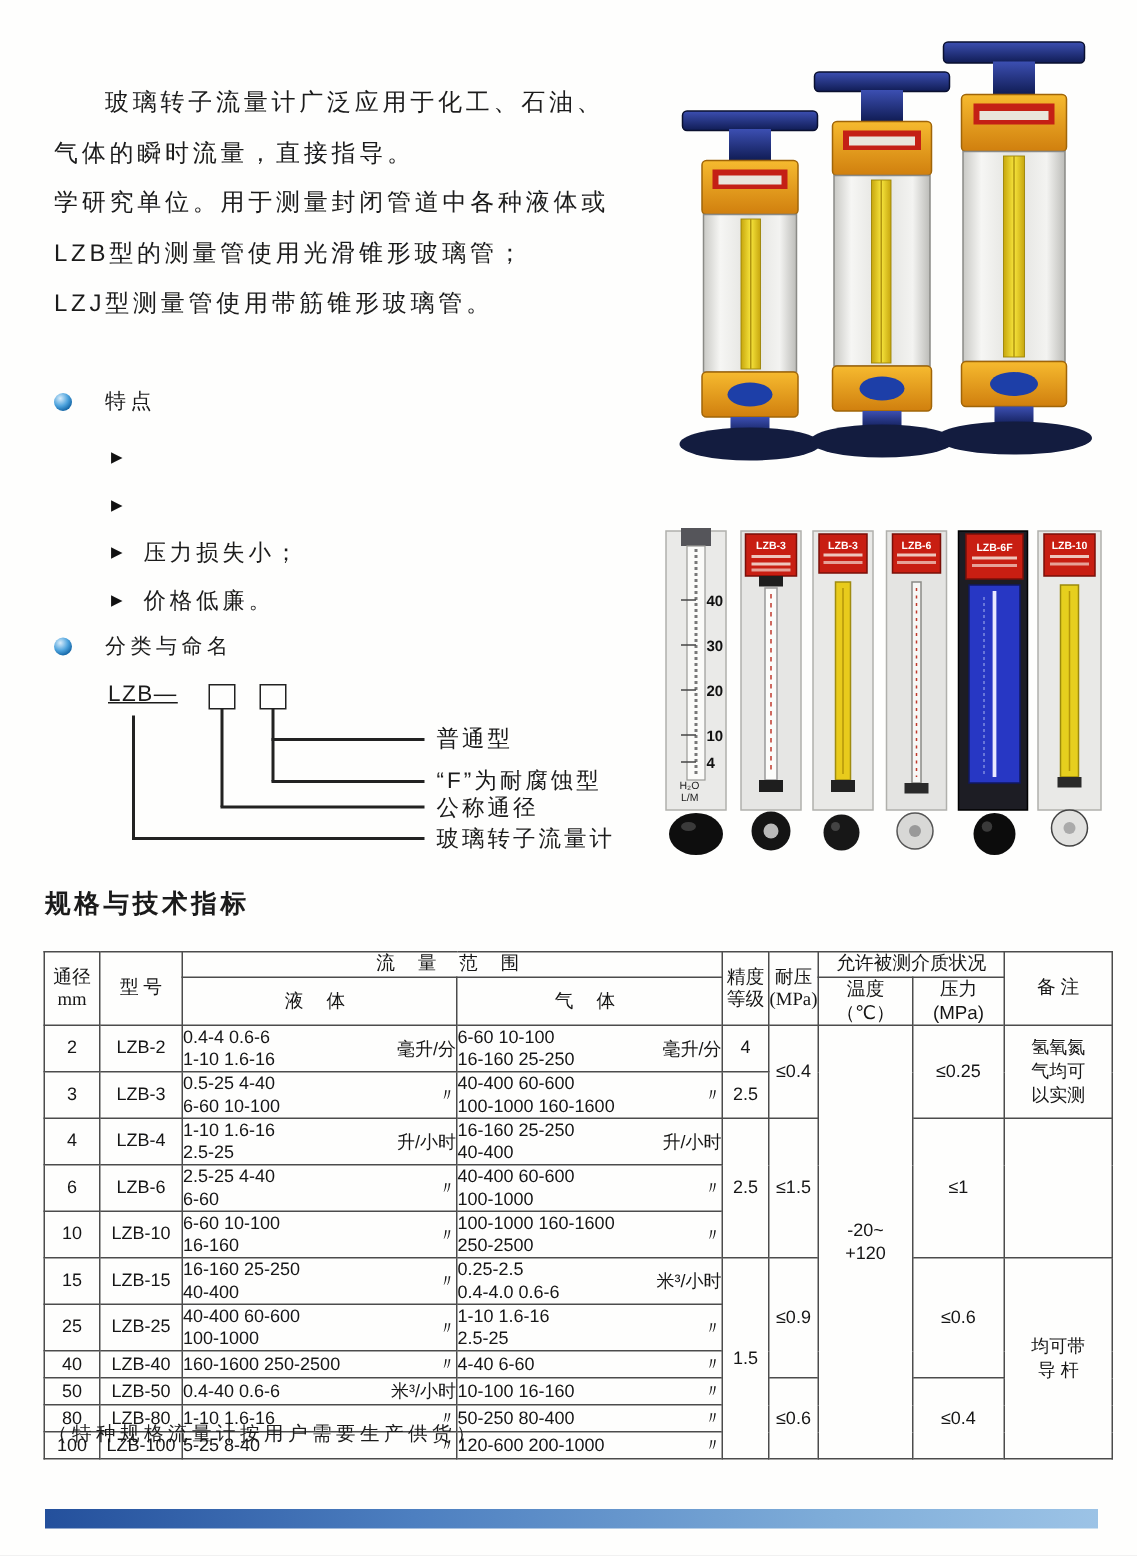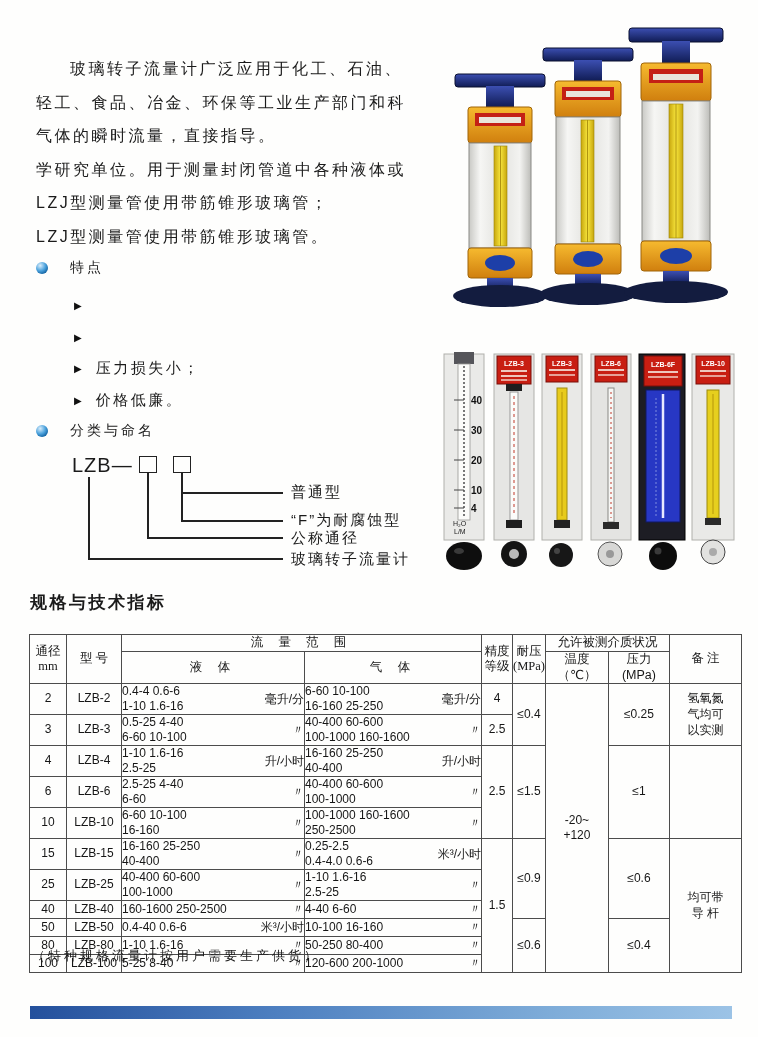--- a/index.html
+++ b/index.html
@@ -14,21 +14,21 @@
   .sphere{width:12px;height:12px;border-radius:50%;display:inline-block;margin-right:22px;
           background:radial-gradient(circle at 35% 30%, #d9edfb, #4da3dd 45%, #0c5d9e 80%, #083f6e);}
   .sec-title{font-weight:normal;font-size:14px;letter-spacing:3px;}
   
   .features{position:absolute;left:74px;top:290px;}
   .feat{display:flex;align-items:center;height:31.5px;}
   .feat .arrow{font-size:10px;margin-right:14px;color:#111;}
   .feat .txt{font-size:15px;letter-spacing:2.5px;}
   
   .diagram{position:absolute;left:36px;top:450px;width:430px;height:130px;}
-  .diagram .code{position:absolute;left:36px;top:4px;font-size:20px;letter-spacing:1px;font-family:"Liberation Sans",sans-serif;}
+  .diagram .code{position:absolute;left:36px;top:4px;font-size:15px;letter-spacing:1px;font-family:"Liberation Sans",sans-serif;text-decoration:underline;}
   .nbox{position:absolute;width:16px;height:15px;border:1.6px solid #222;top:6px;background:#fefefd;}
   .vline{position:absolute;width:1.6px;background:#222;}
   .hline{position:absolute;height:1.6px;background:#222;}
   .dlabel{position:absolute;left:255px;font-size:15px;letter-spacing:2px;white-space:nowrap;}
   
   .photo-top{position:absolute;left:438px;top:12px;}
   .photo-bottom{position:absolute;left:440px;top:348px;}
   
   .specs-title{position:absolute;left:30px;top:591px;font-size:17px;font-weight:bold;letter-spacing:2.5px;}
   
@@ -50,24 +50,23 @@
   .bbar{position:absolute;left:30px;top:1006px;width:702px;height:13px;
         background:linear-gradient(90deg,#24509c,#4d7fc0 35%,#7fadd9 75%,#9cc3e6);}
 </style>
 </head>
 <body>
 
 <div class="page">
 
   <div class="intro">
     <div class="line indent">玻璃转子流量计广泛应用于化工、石油、</div>
-    <div class="line">轻工、食品、冶金、环保等工业生产部门和科</div>
     <div class="line">气体的瞬时流量，直接指导。</div>
     <div class="line">学研究单位。用于测量封闭管道中各种液体或</div>
-    <div class="line">LZJ型测量管使用带筋锥形玻璃管；</div>
+    <div class="line">LZB型的测量管使用光滑锥形玻璃管；</div>
     <div class="line">LZJ型测量管使用带筋锥形玻璃管。</div>
   </div>
 
   <svg class="photo-top" width="302" height="300" viewBox="0 0 302 300">
     <defs>
       <linearGradient id="navy" x1="0" y1="0" x2="0" y2="1">
         <stop offset="0" stop-color="#3c4fb2"></stop>
           <stop offset="1" stop-color="#101c54"></stop>
       </linearGradient>
       <linearGradient id="org" x1="0" y1="0" x2="0" y2="1">

